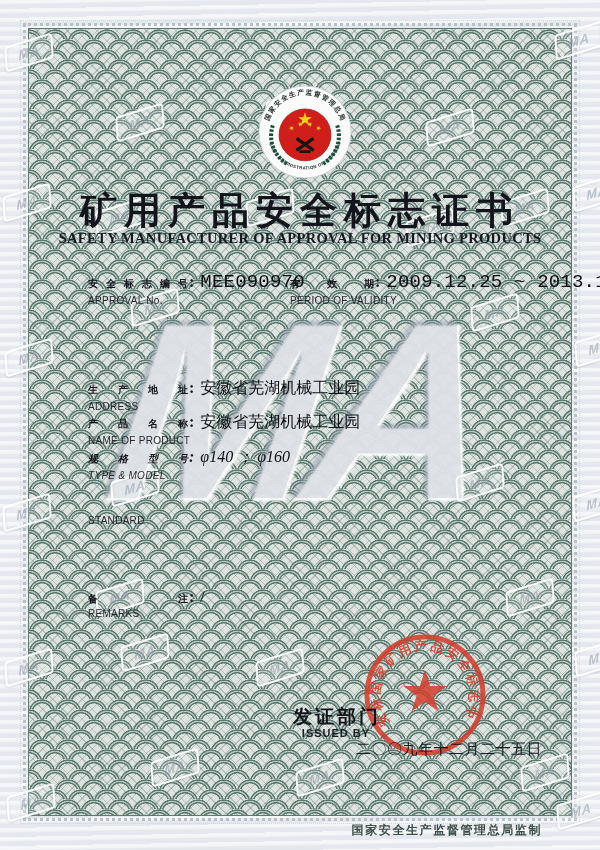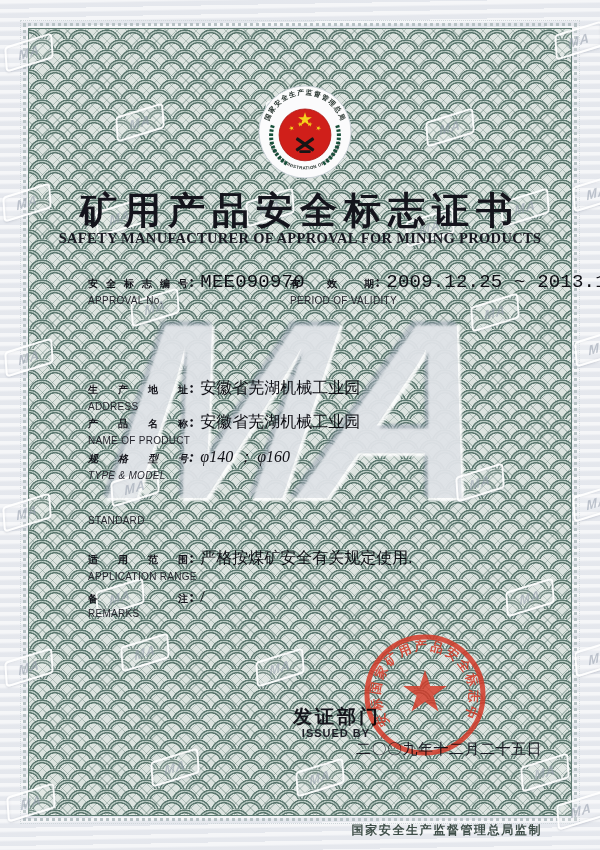--- a/index.html
+++ b/index.html
@@ -217,26 +217,20 @@
       <div class="fline">
         <span class="cnl">规格型号</span><span class="colon">:</span><span class="val">φ140 ； φ160</span>
       </div>
       <div class="enl">TYPE &amp; MODEL</div>
     </div>
 
     <div class="field" style="left:88px;top:513px;">
       <div class="enl">STANDARD</div>
     </div>
 
-    <div class="field" style="left:88px;top:548px;">
-      <div class="fline">
-        <span class="cnl">适用范围</span><span class="colon">:</span><span class="val">严格按煤矿安全有关规定使用.</span>
-      </div>
-      <div class="enl">APPLICATION RANGE</div>
-    </div>
 
     <div class="field" style="left:88px;top:588px;">
       <div class="fline">
         <span class="cnl">备注</span><span class="colon">:</span><span class="val">/</span>
       </div>
       <div class="enl">REMARKS</div>
     </div>
 
     <div class="issuer-cn">发证部门</div>
     <div class="issuer-en">ISSUED BY</div>

